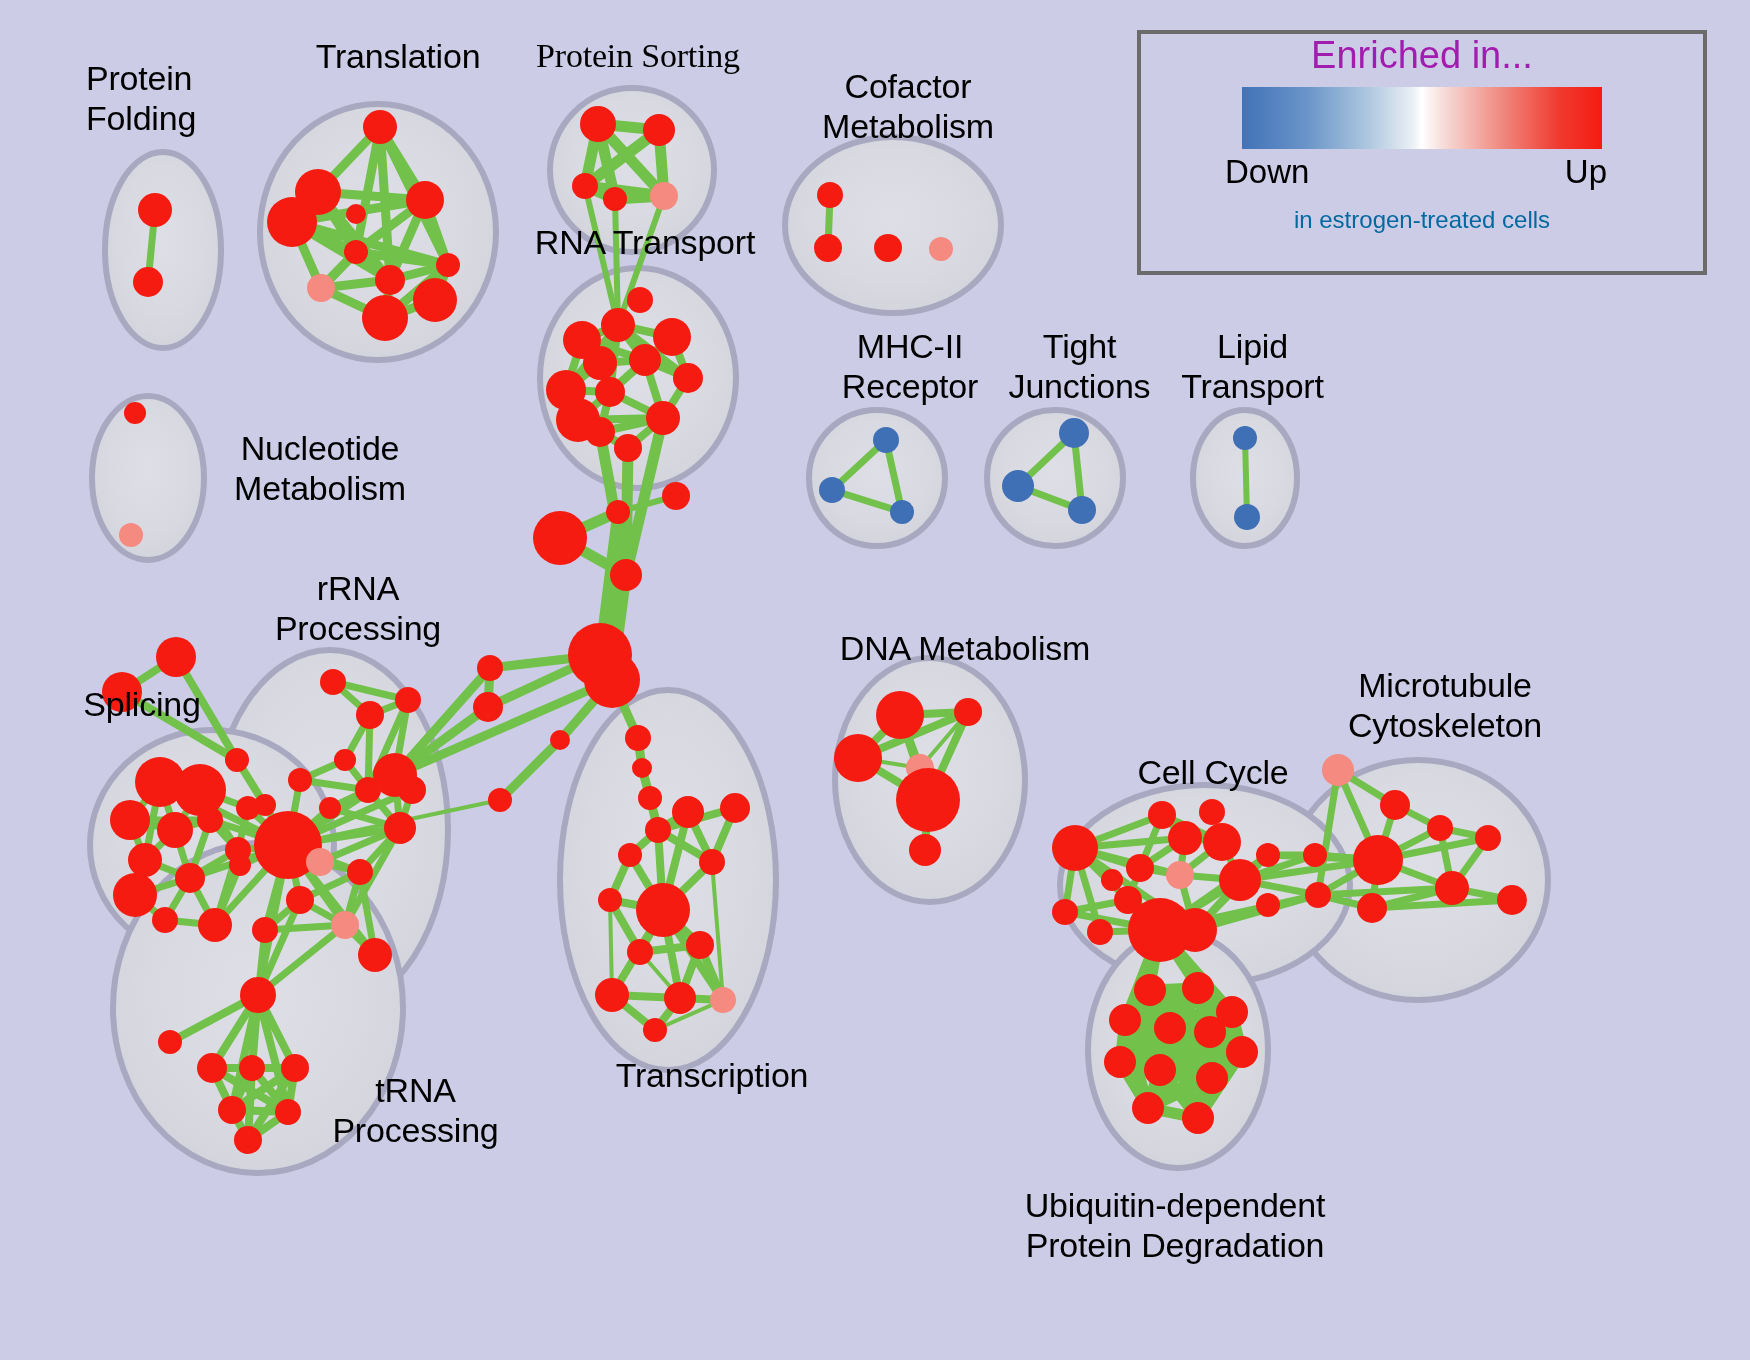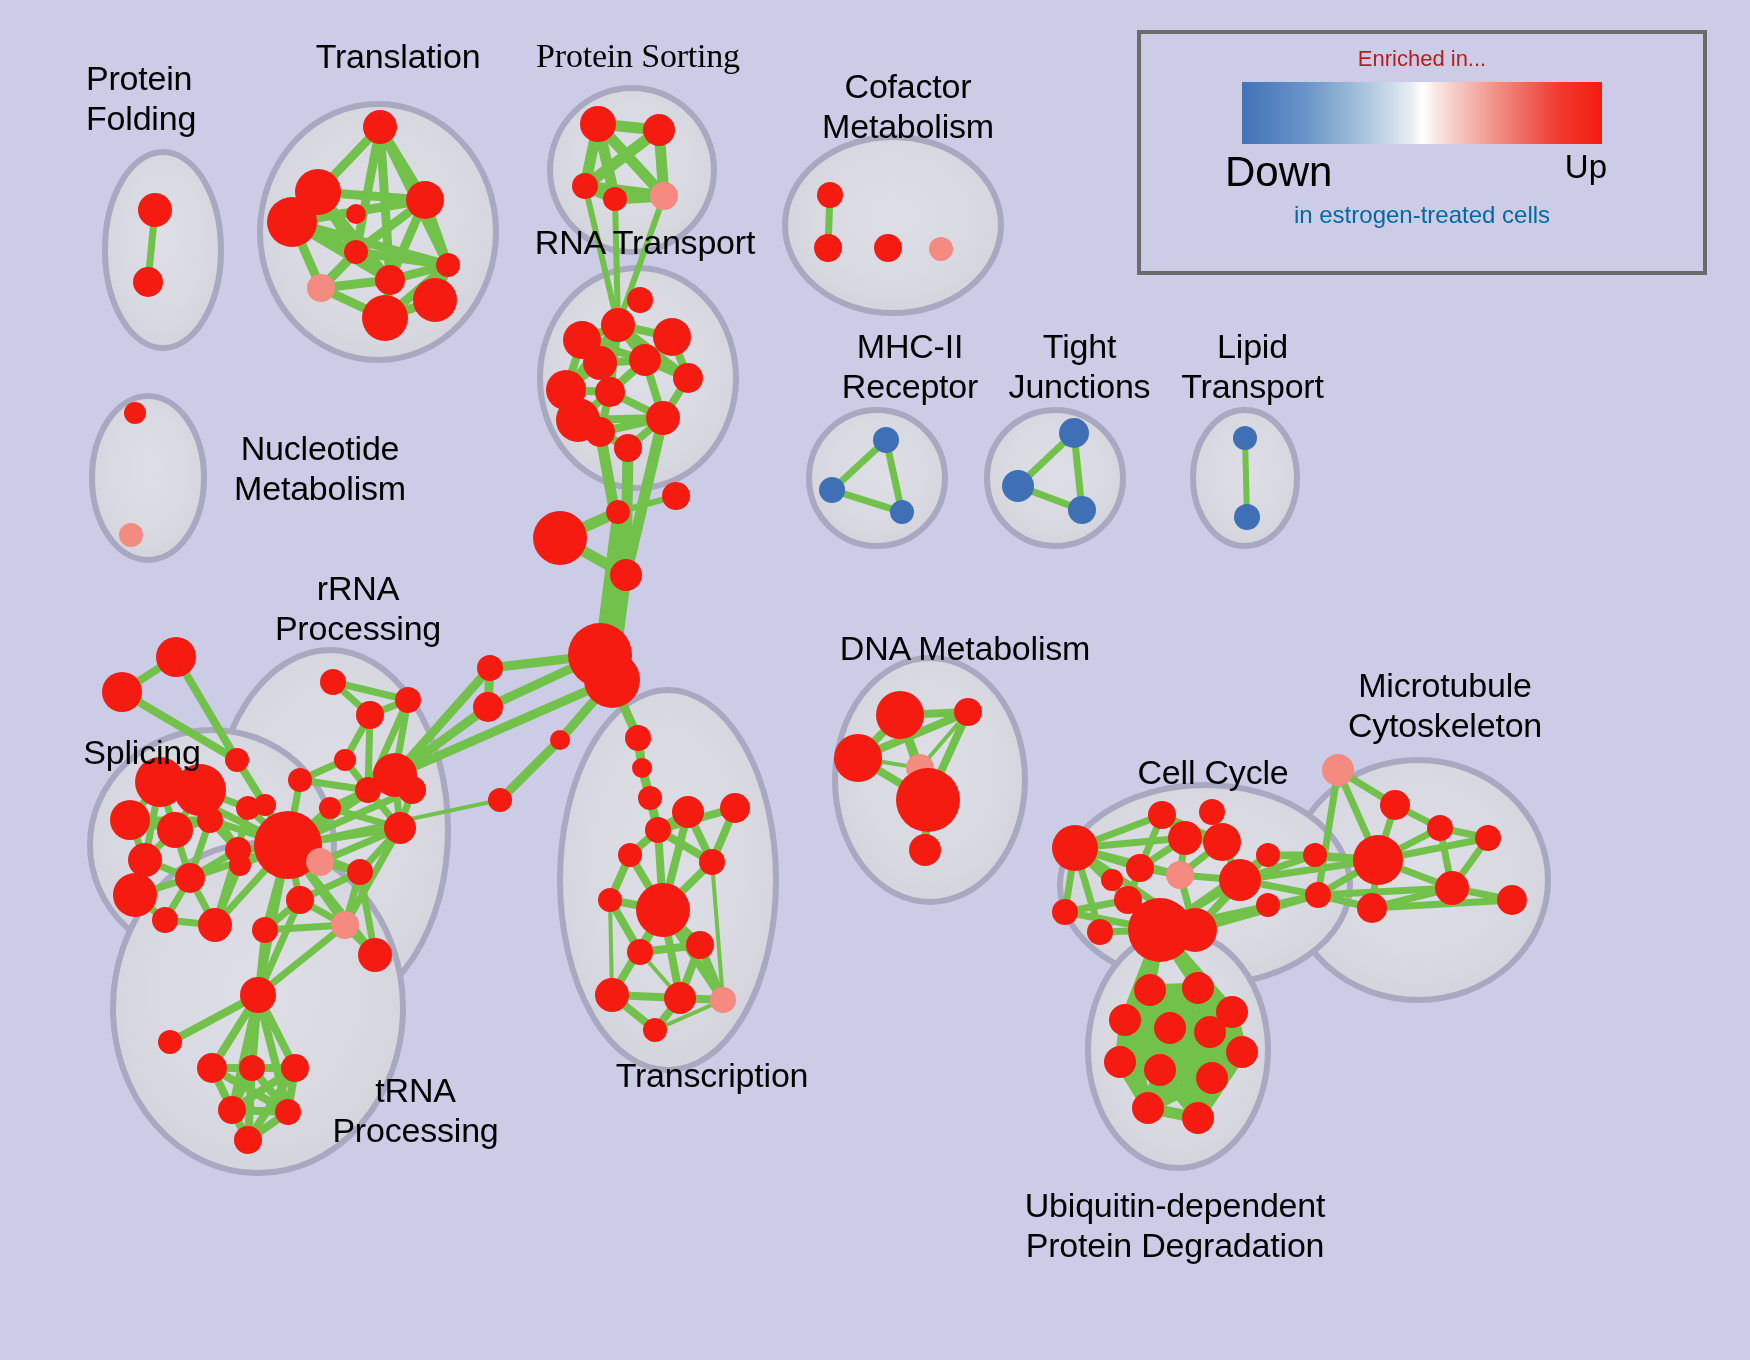--- a/index.html
+++ b/index.html
@@ -18,28 +18,28 @@
   }
   #legend{
     position:absolute;
     left:1137px; top:30px;
     width:570px; height:245px;
     background:#ccccE6;
     border:4px solid #6b6b6b;
     box-sizing:border-box;
     text-align:center;
   }
-  #legend .ltitle{font-size:22px;color:#b91c1c;margin-top:12px;}
+  #legend .ltitle{font-size:38px;color:#a21caf;}
   #legend .bar{
     margin:10px auto 4px auto;
     width:360px;height:62px;
     background:linear-gradient(to right,#4272b8 0%,#6a95c9 18%,#a9c4dd 34%,#e8eef4 47%,#ffffff 50%,#f6dcd8 56%,#f08a80 72%,#f03a30 88%,#f51b10 100%);
   }
   #legend .ends{position:relative;width:430px;margin:0 auto;height:38px;}
-  #legend .ends .d{position:absolute;left:18px;top:0;font-size:42px;}
+  #legend .ends .d{position:absolute;left:18px;top:0;font-size:33px;}
   #legend .ends .u{position:absolute;right:30px;top:0;font-size:33px;}
   #legend .sub{font-size:24px;line-height:35px;color:#0369a1;margin-top:11px;}
 </style>
 </head>
 <body>
 
 <div id="stage">
 
 <svg id="canvas" viewBox="0 0 1750 1360" xmlns="http://www.w3.org/2000/svg">
   <defs>
@@ -709,21 +709,21 @@
 <div class="cluster-label" style="left:190px;top:428px;width:260px;">Nucleotide
 Metabolism</div>
 <div class="cluster-label" style="left:790px;top:326px;width:240px;">MHC-II
 Receptor</div>
 <div class="cluster-label" style="left:972px;top:326px;width:215px;">Tight
 Junctions</div>
 <div class="cluster-label" style="left:1150px;top:326px;width:205px;">Lipid
 Transport</div>
 <div class="cluster-label" style="left:248px;top:568px;width:220px;">rRNA
 Processing</div>
-<div class="cluster-label" style="left:52px;top:732px;width:180px;">Splicing</div>
+<div class="cluster-label" style="left:52px;top:684px;width:180px;">Splicing</div>
 <div class="cluster-label" style="left:308px;top:1070px;width:215px;">tRNA
 Processing</div>
 <div class="cluster-label" style="left:572px;top:1055px;width:280px;">Transcription</div>
 <div class="cluster-label" style="left:800px;top:628px;width:330px;">DNA Metabolism</div>
 <div class="cluster-label" style="left:1098px;top:752px;width:230px;">Cell Cycle</div>
 <div class="cluster-label" style="left:1000px;top:1185px;width:350px;">Ubiquitin-dependent
 Protein Degradation</div>
 <div class="cluster-label" style="left:1295px;top:665px;width:300px;">Microtubule
 Cytoskeleton</div>
 

